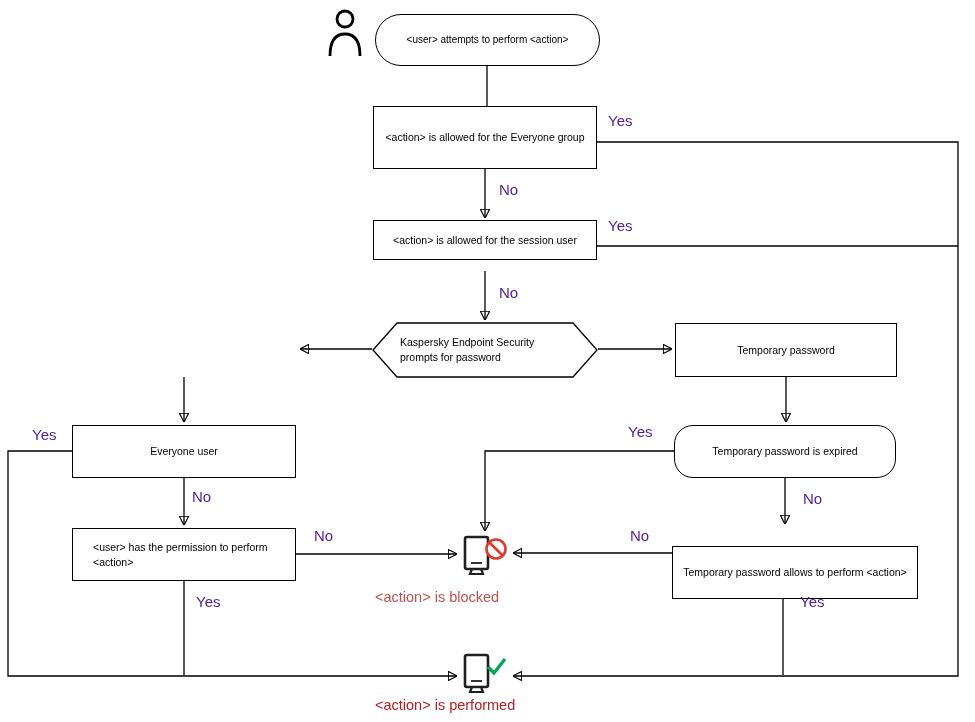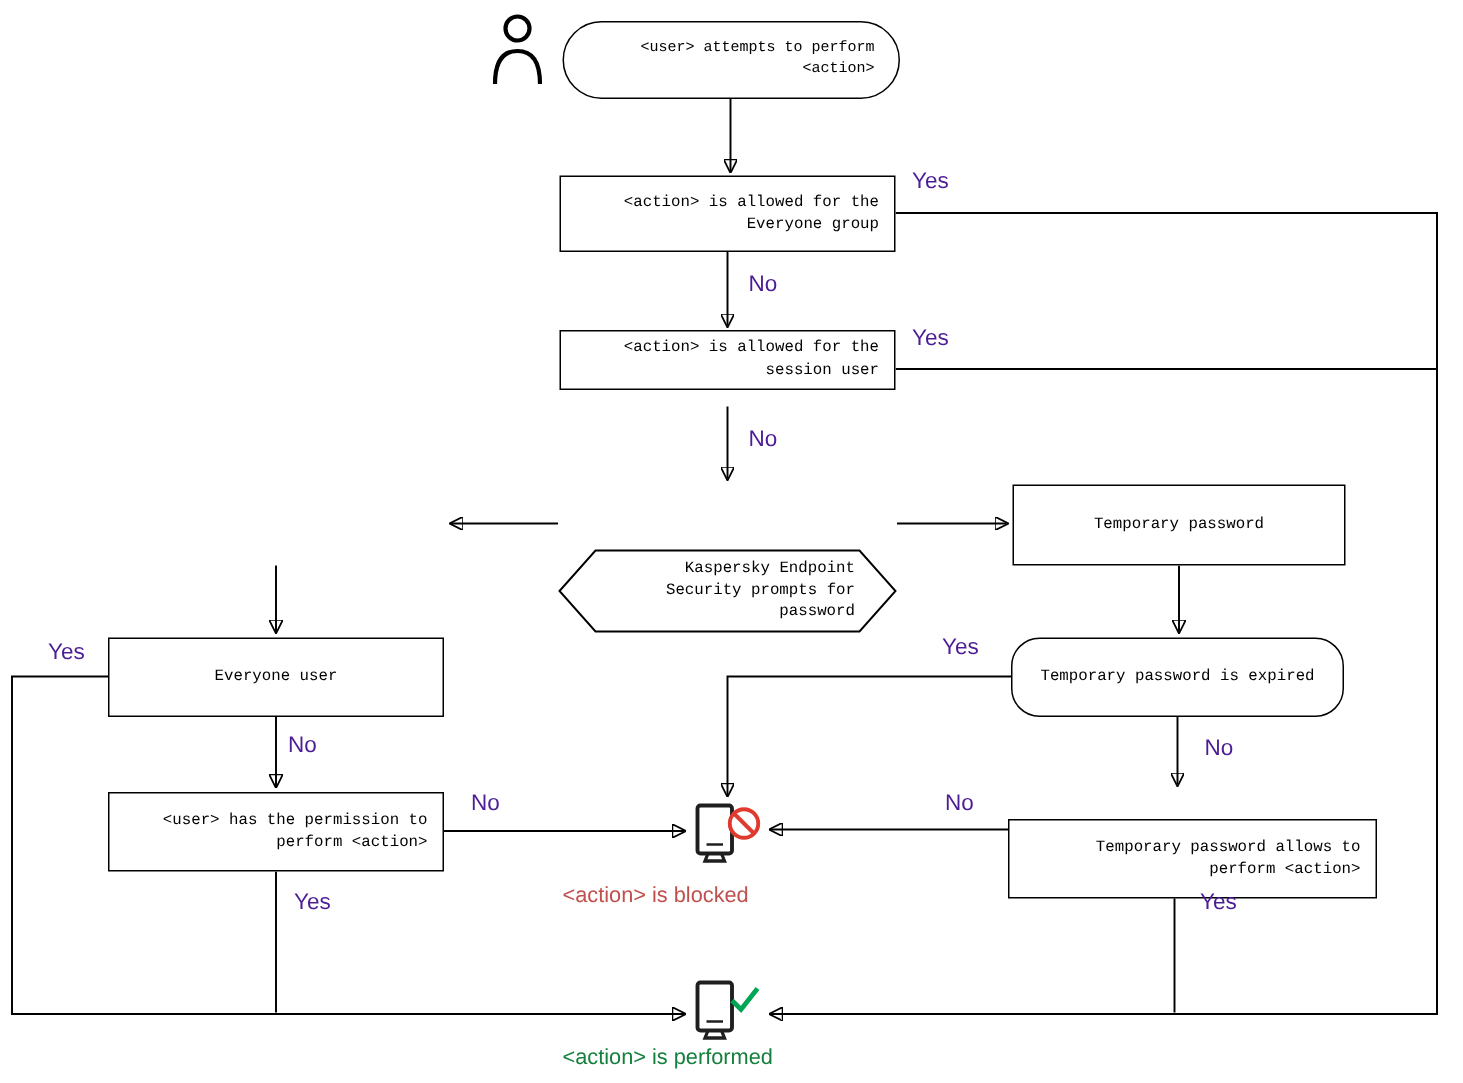--- a/index.html
+++ b/index.html
@@ -20,25 +20,24 @@
     width: 975px; height: 722px;
     pointer-events: none;
   }
   svg.edges path { stroke: #000; stroke-width: 1.3; fill: none; }
 
   .node {
     position: absolute;
     display: flex;
     align-items: center;
     justify-content: center;
-    text-align: right;
+    text-align: left;
     font-size: 10.5px;
     line-height: 1.4;
     color: #000;
-    font-family: Liberation Mono, monospace;
   }
   .box {
     background: #fff;
     border: 1.3px solid #000;
     padding: 3px 10px;
   }
   .stadium {
     background: #fff;
     border: 1.3px solid #000;
     border-radius: 26px;
@@ -60,21 +59,21 @@
     white-space: nowrap;
   }
 
   .result-label {
     position: absolute;
     width: 220px;
     text-align: left;
     font-size: 14.5px;
   }
   .blocked-text { color: #c0504d; }
-  .performed-text { color: #15803d; }
+  .performed-text { color: #b91c1c; }
 
   .icon { position: absolute; }
 </style>
 </head>
 <body>
 
 <div class="canvas">
 
   <svg class="edges">
     <defs>
@@ -105,29 +104,29 @@
     <svg viewBox="0 0 38 50" width="38" height="50">
       <circle cx="19" cy="11" r="8" fill="none" stroke="#000" stroke-width="2.8"></circle>
       <path d="M4 48 C4 32 10 26 19 26 C28 26 34 32 34 48" fill="none" stroke="#000" stroke-width="2.8"></path>
     </svg>
   </div>
 
   <div class="node stadium" style="left:375px; top:14px; width:225px; height:52px;">
     <span>&lt;user&gt; attempts to perform &lt;action&gt;</span>
   </div>
 
-  <div class="node box" style="left:373px; top:117px; width:224px; height:51px;">
+  <div class="node box" style="left:373px; top:106px; width:224px; height:63px;">
     <span>&lt;action&gt; is allowed for the Everyone group</span>
   </div>
 
   <div class="node box" style="left:373px; top:220px; width:224px; height:40px;">
     <span>&lt;action&gt; is allowed for the session user</span>
   </div>
 
-  <div class="node hex" style="left:372px; top:322px; width:226px; height:56px;margin-top:44px;">
+  <div class="node hex" style="left:372px; top:322px; width:226px; height:56px;">
     <svg class="hex-bg" viewBox="0 0 226 56" preserveAspectRatio="none">
       <polygon points="1,28 25,1 201,1 225,28 201,55 25,55" fill="#fff" stroke="#000" stroke-width="1.3"></polygon>
     </svg>
     <span class="hex-label">Kaspersky Endpoint Security prompts for password</span>
   </div>
 
 
   <div class="node box" style="left:675px; top:323px; width:222px; height:54px;">
     <span>Temporary password</span>
   </div>

